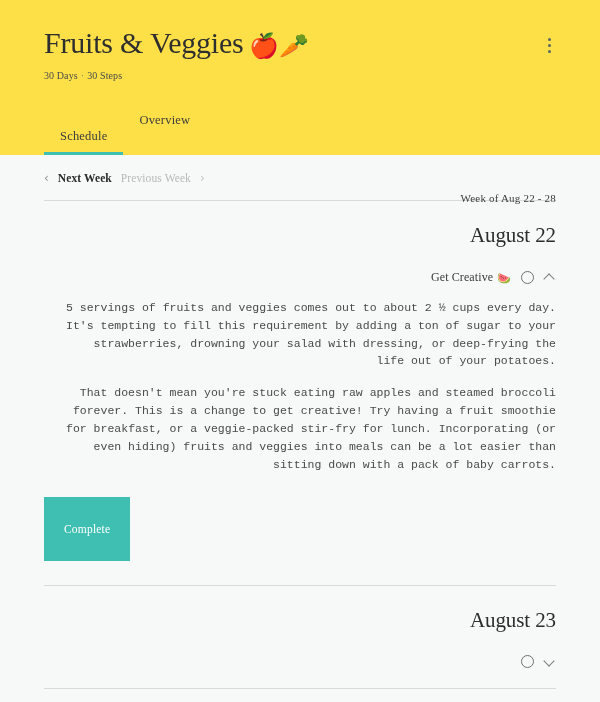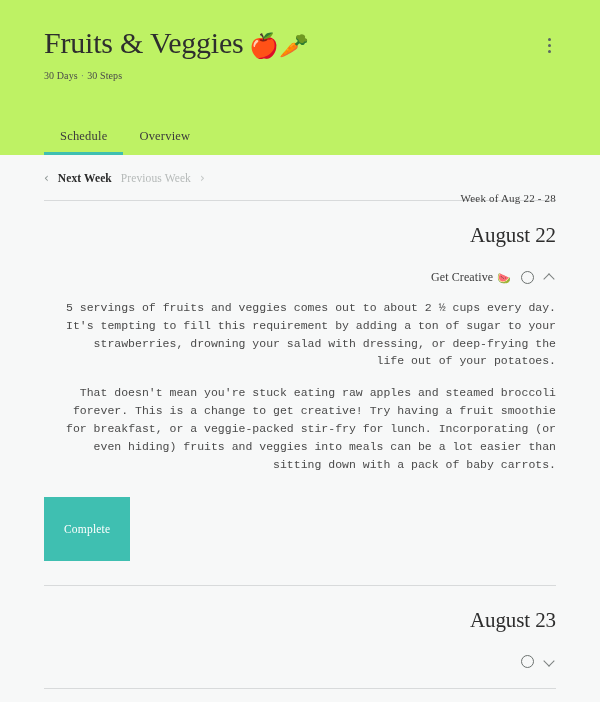--- a/index.html
+++ b/index.html
@@ -10,21 +10,21 @@
     width: 600px;
     height: 702px;
     background: #f7f8f8;
     font-family: "Liberation Serif", "DejaVu Serif", serif;
     color: #3a3a3a;
     overflow: hidden;
   }
 
   
   .header {
-    background: #bef264;
+    background: #fde047;
     height: 155px;
     position: relative;
     box-sizing: border-box;
     padding: 0 44px;
   }
   .title-row {
     display: flex;
     align-items: flex-start;
     justify-content: space-between;
     padding-top: 26px;
@@ -85,20 +85,21 @@
   .tab {
     font-size: 12.5px;
     color: #3c3c3c;
     padding: 6px 16px 8px 16px;
     cursor: pointer;
     border-bottom: 3px solid transparent;
     letter-spacing: 0.2px;
   }
   .tab.active {
     border-bottom-color: #3fbfb1;
+    margin-top: 16px;
   }
 
   
   .weeknav {
     display: flex;
     align-items: center;
     justify-content: space-between;
     padding: 0 44px;
     height: 45px;
   }

